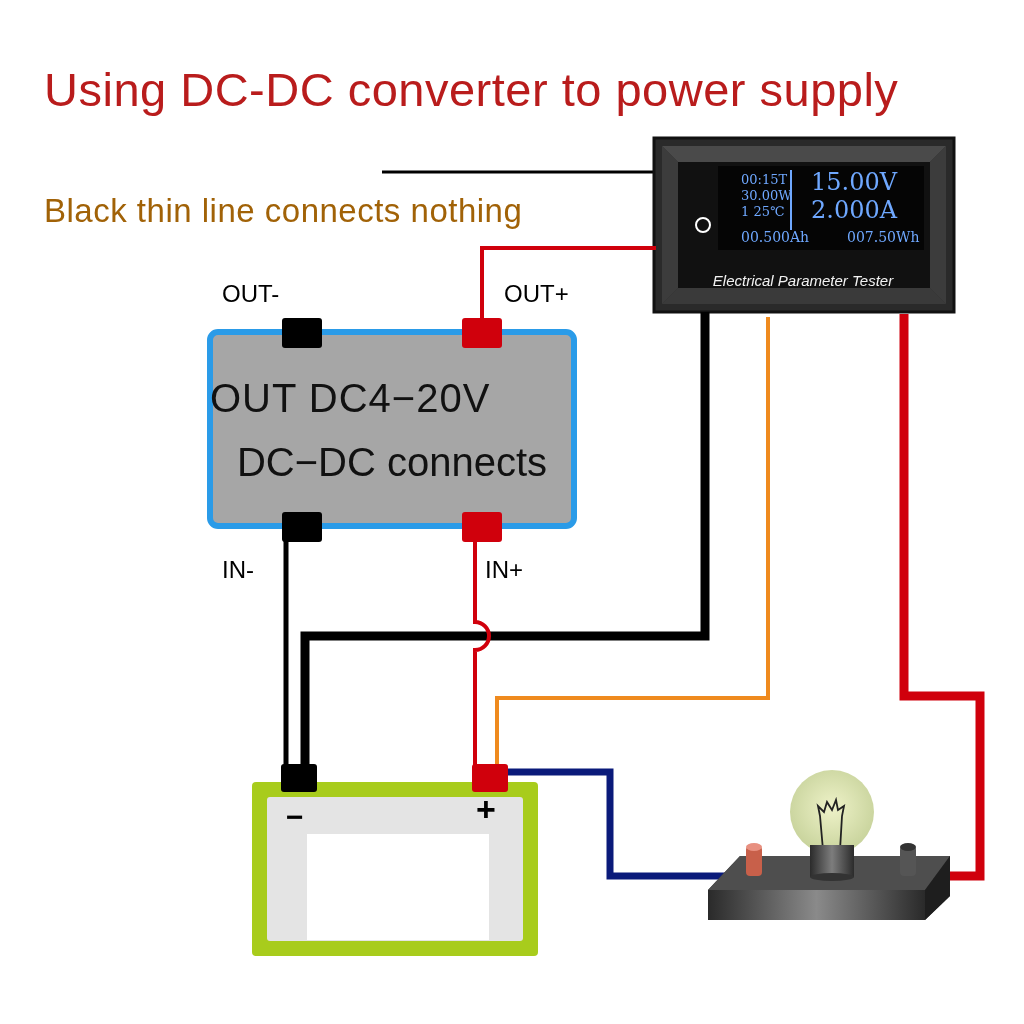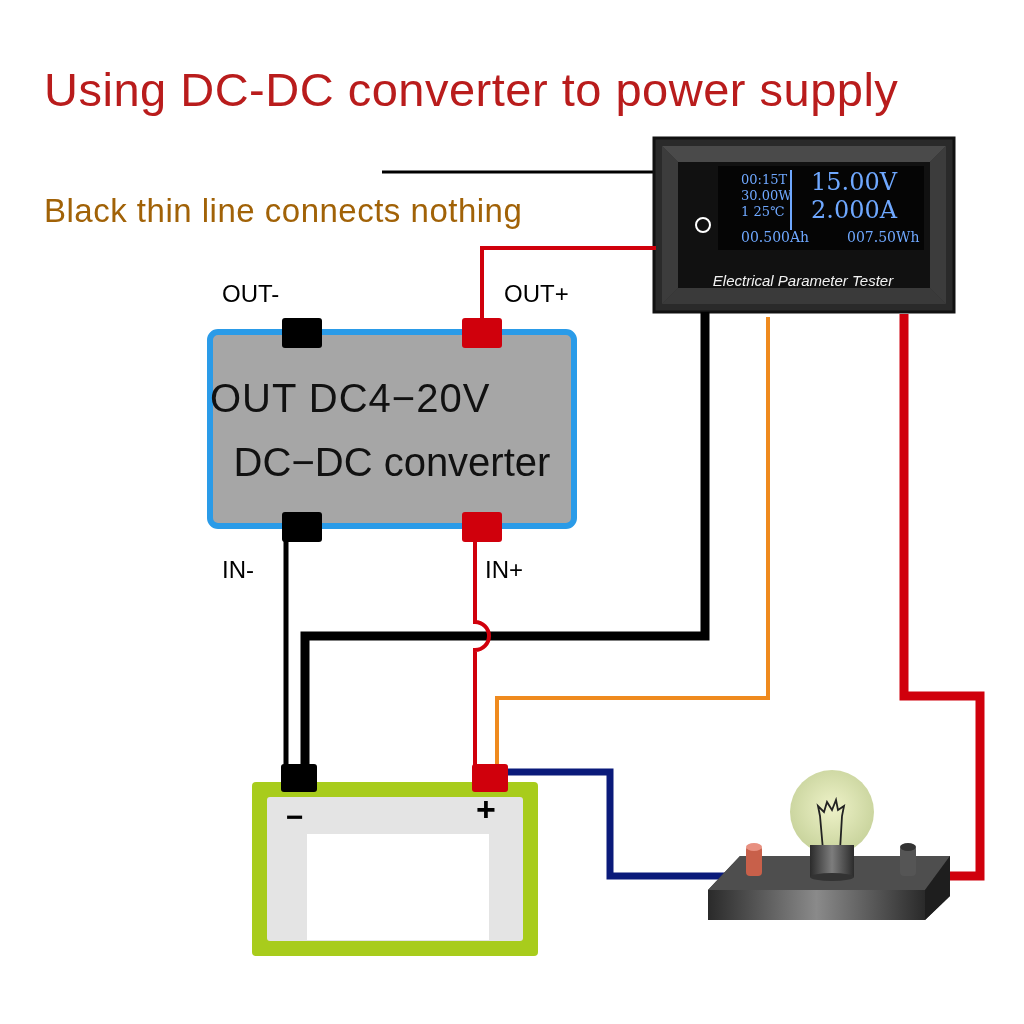--- a/index.html
+++ b/index.html
@@ -103,21 +103,21 @@
 
 <div class="title">Using DC-DC converter to power supply</div>
 <div class="note">Black thin line connects nothing</div>
 
 <div class="lbl" style="left:222px;top:280px;text-align:center;">OUT-</div>
 <div class="lbl" style="left:504px;top:280px;">OUT+</div>
 <div class="lbl" style="left:222px;top:556px;">IN-</div>
 <div class="lbl" style="left:485px;top:556px;">IN+</div>
 
 <div class="conv-line1">OUT  DC4−20V</div>
-<div class="conv-line2">DC−DC converter</div>
+<div class="conv-line2">DC−DC connects</div>
 
 <div class="lcd">
   <div class="small" style="left:6px;top:4px;">00:15T</div>
   <div class="small" style="left:6px;top:20px;">30.00W</div>
   <div class="small" style="left:6px;top:36px;">1  25℃</div>
   <div class="big" style="left:76px;top:0px;">15.00V</div>
   <div class="big" style="left:76px;top:28px;text-align:center;">2.000A</div>
   <div class="small" style="left:6px;top:62px;font-size:14px;">00.500Ah</div>
   <div class="small" style="left:112px;top:62px;font-size:14px;">007.50Wh</div>
 </div>

